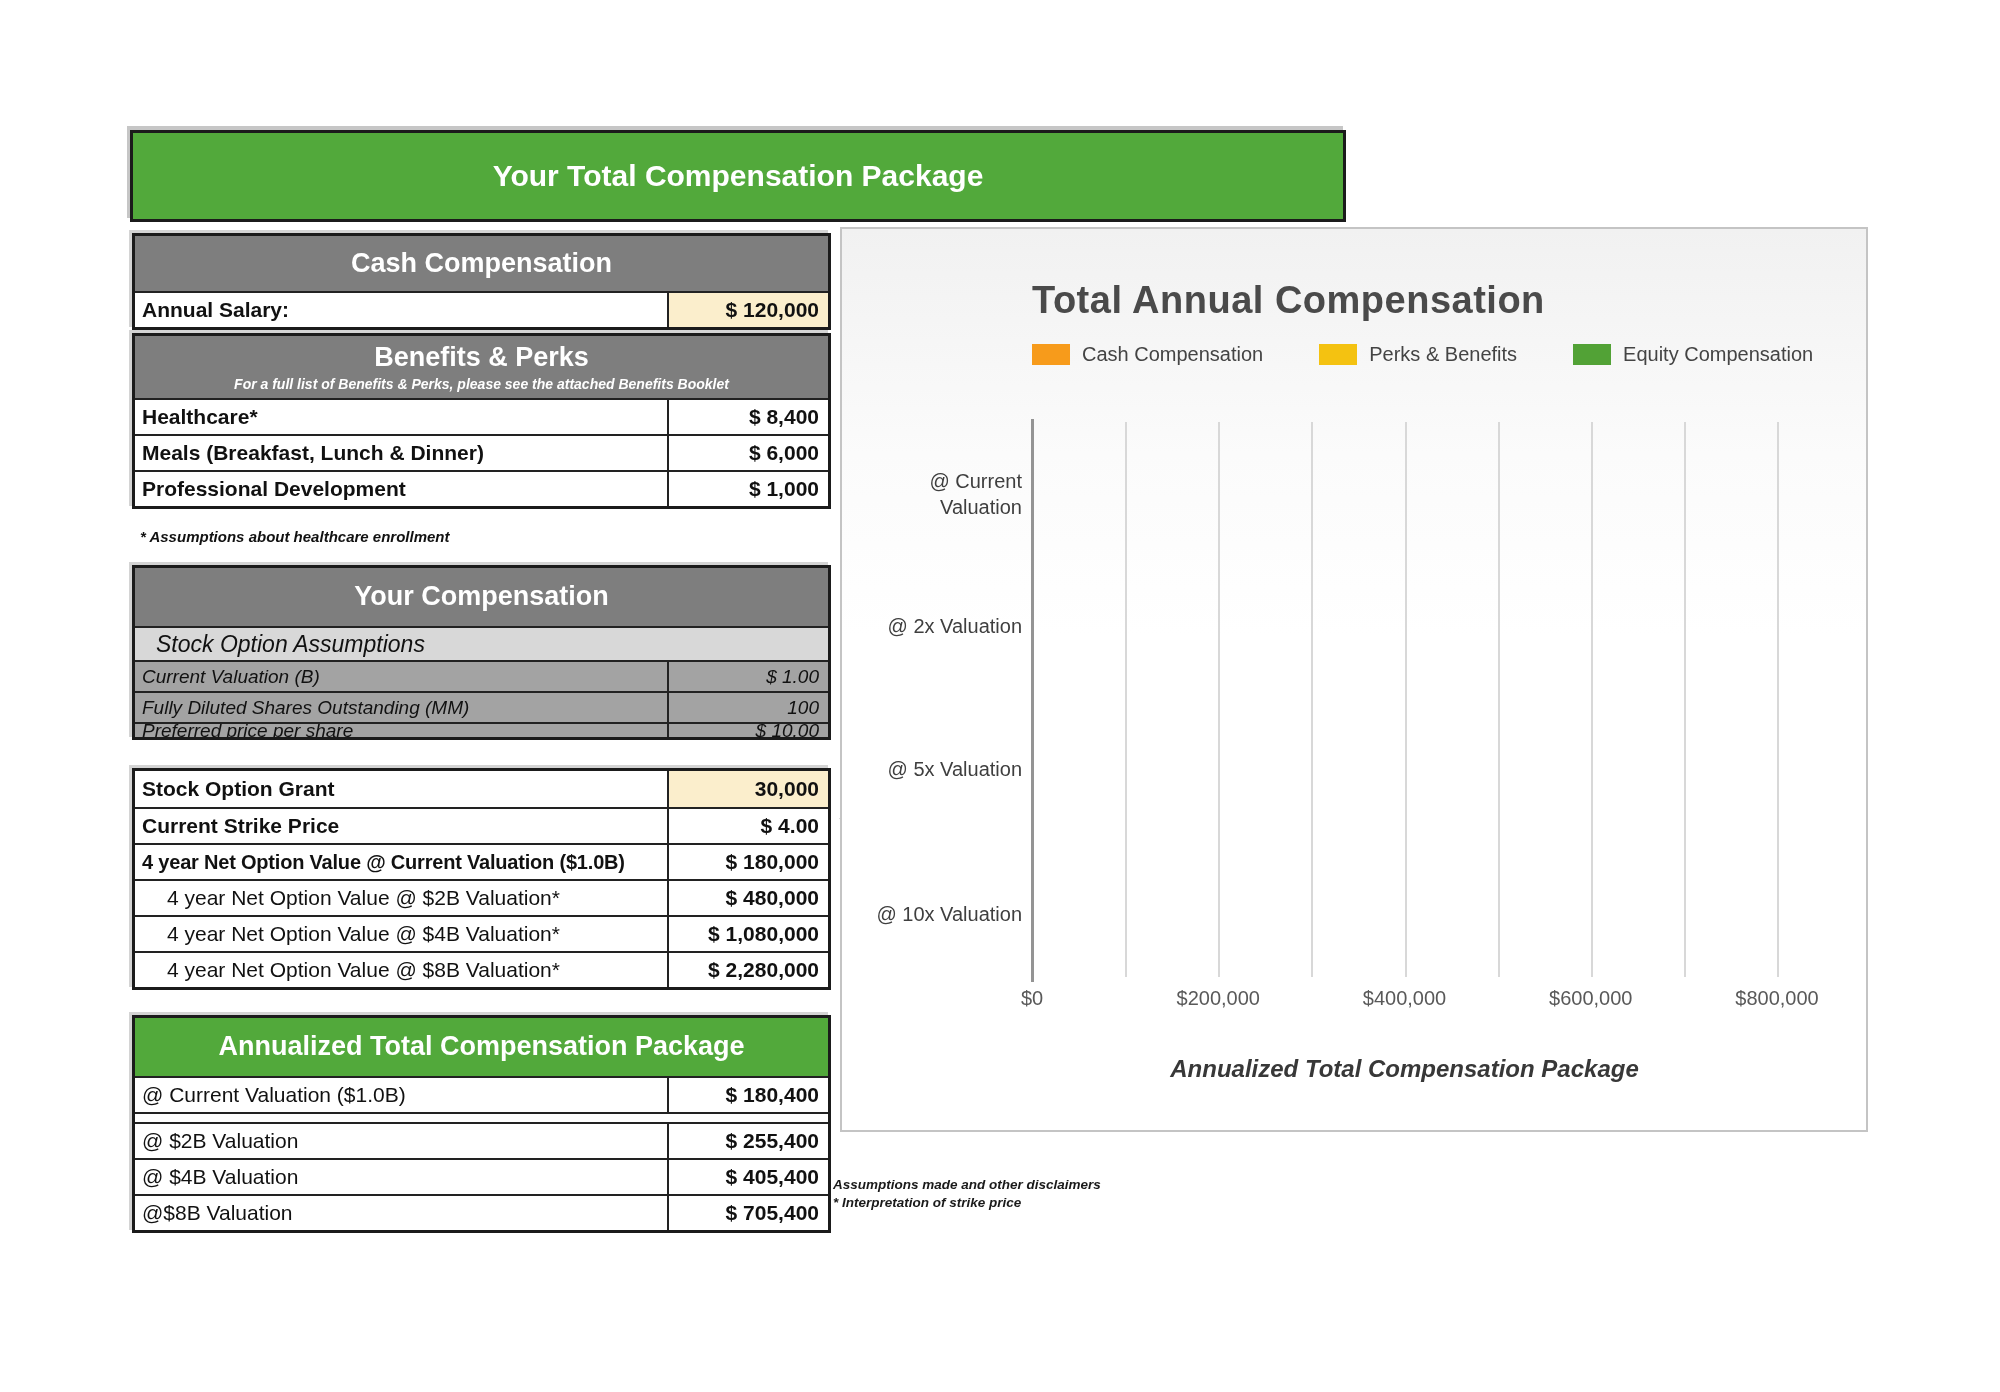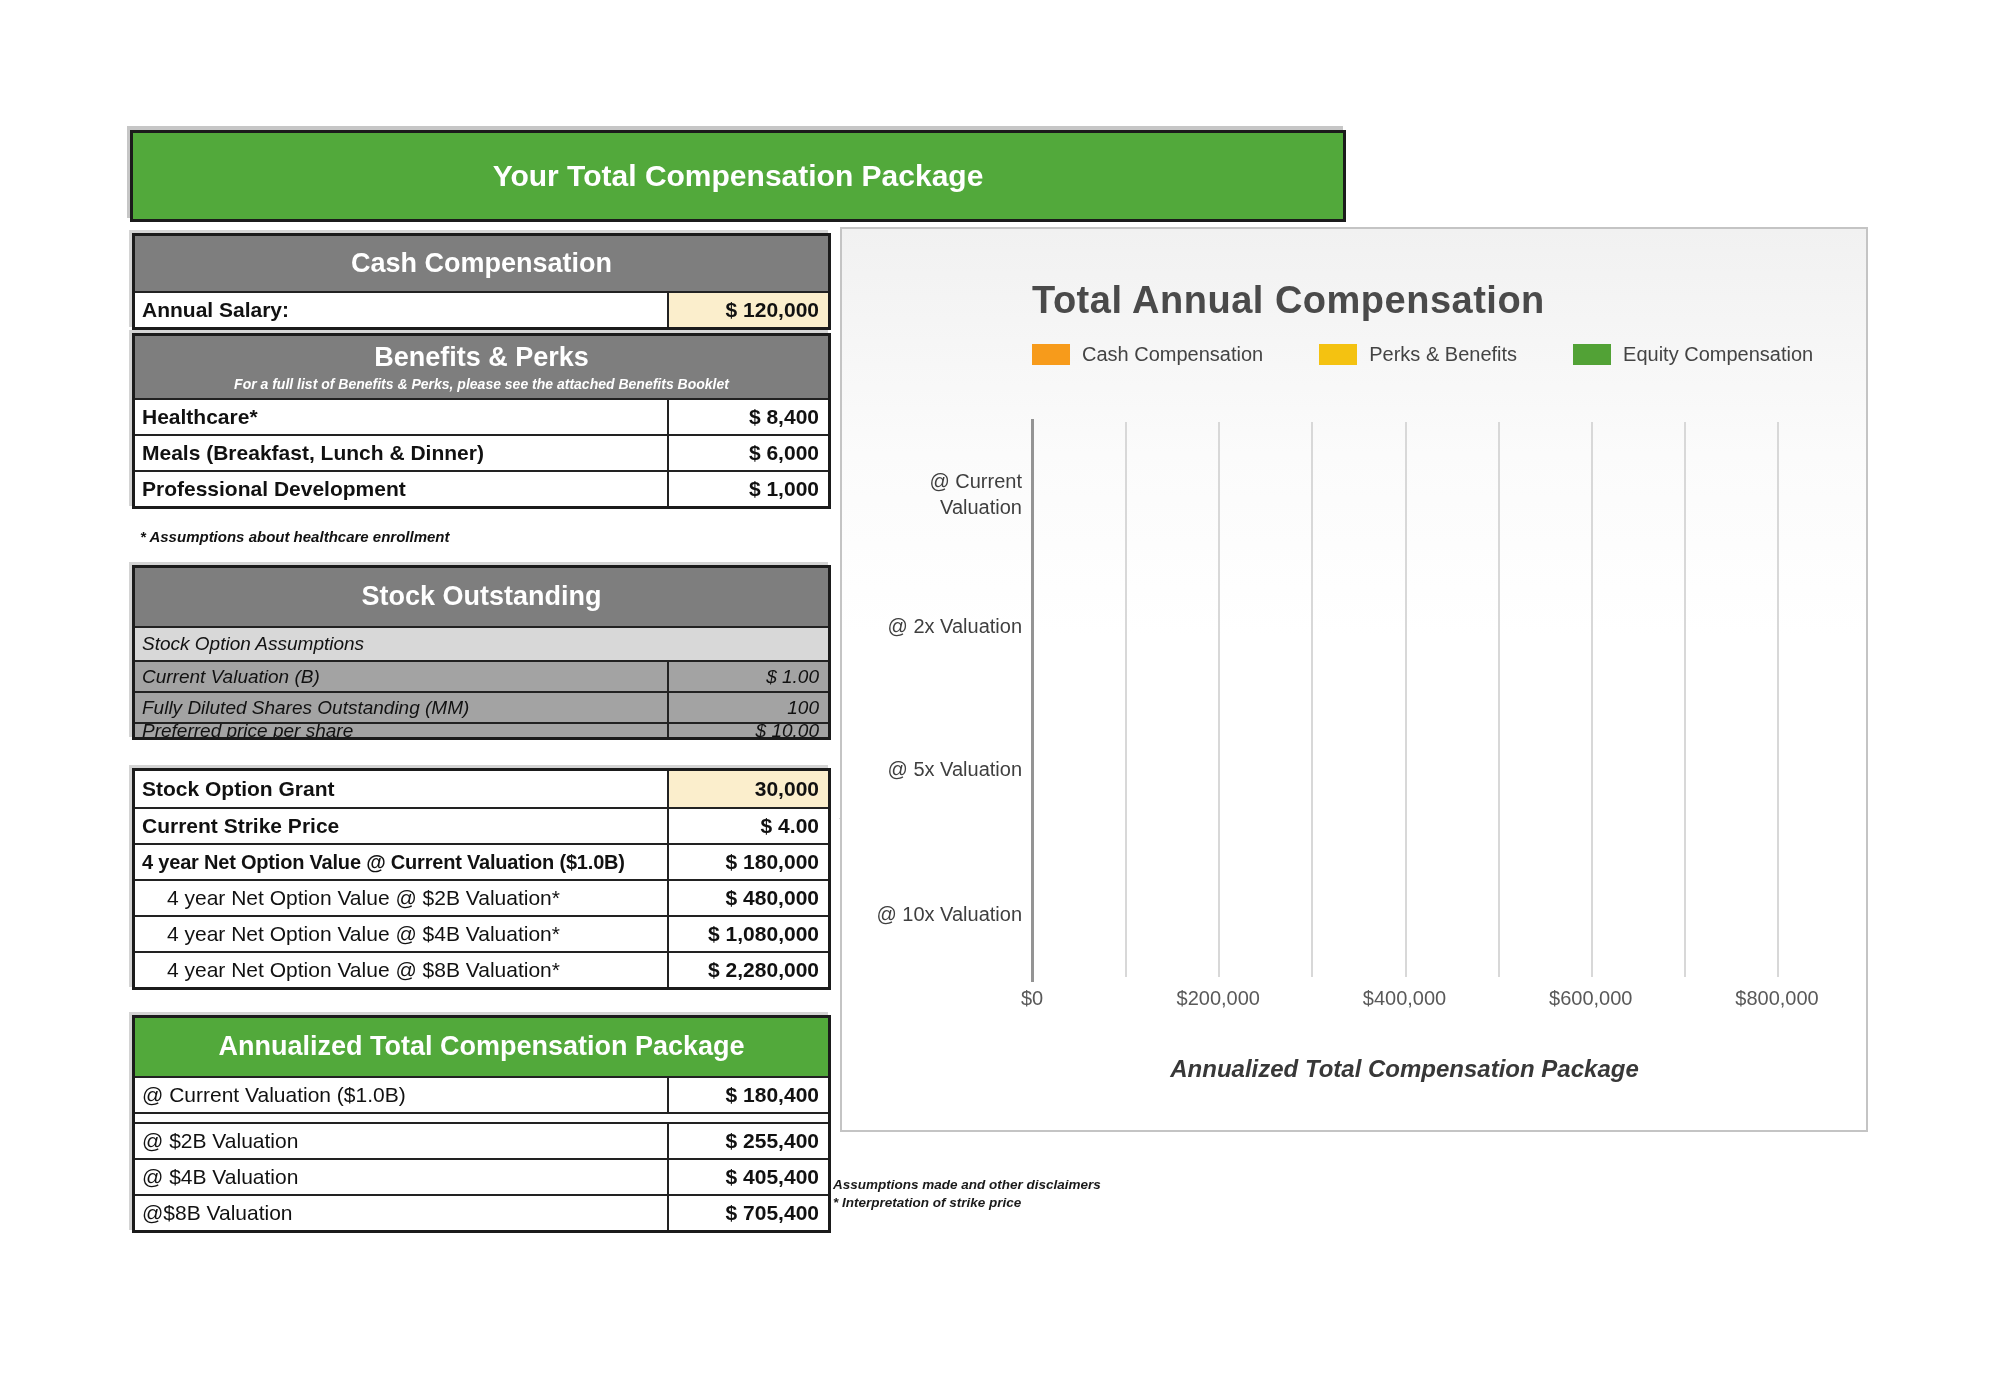--- a/index.html
+++ b/index.html
@@ -40,21 +40,21 @@
   .trow .val {
     width:161px; border-left:2px solid #222; text-align:right;
     font-size:21px; font-weight:bold; padding:4px 9px;
     display:flex; align-items:center; justify-content:flex-end;
   }
   .trow.h34 { height:36px; }
   .cream { background:#FBEECC; }
   .gray-row { background:#a3a3a3;gap:31px; }
   .gray-row .lbl, .gray-row .val { font-style:italic; font-weight:normal; font-size:19px; }
   .subhdr-row { background:#D8D8D8; border-top:2px solid #222; }
-  .subhdr-row .lbl { font-style:italic; font-weight:normal; font-size:19px; padding:3px 7px; }
+  .subhdr-row .lbl { font-style:italic; font-weight:normal; font-size:23px; padding:3px 21px; }
   .normal-lbl .lbl { font-weight:normal; }
   .indent .lbl { padding-left:32px; font-weight:normal; }
   .tight-lbl .lbl { font-size:20px; letter-spacing:-0.2px; }
   .spacer-row { height:10px; border-top:2px solid #222; }
   .outer-star {
     position:absolute; right:-18px; top:4px; color:#888;
     font-size:17px; font-weight:bold;
   }
   .footnote-left {
     position:absolute; left:140px; font-style:italic; font-weight:bold;
@@ -142,21 +142,21 @@
   </div>
   <div class="trow h34">
     <div class="lbl">Professional Development</div>
     <div class="val">$ 1,000</div>
   </div>
 </div>
 <div class="footnote-left" style="top:505px;">* Assumptions about healthcare enrollment</div>
 
 <div class="tbl" style="top:565px;">
   <div class="tbl-hdr" style="height:58px;">
-    <div class="hdr-main">Stock Outstanding</div>
+    <div class="hdr-main">Your Compensation</div>
   </div>
   <div class="trow subhdr-row" style="height:34px;">
     <div class="lbl">Stock Option Assumptions</div>
   </div>
   <div class="trow gray-row" style="height:31px;">
     <div class="lbl">Current Valuation (B)</div>
     <div class="val">$ 1.00</div>
   </div>
   <div class="trow gray-row" style="height:31px;">
     <div class="lbl">Fully Diluted Shares Outstanding (MM)</div>

